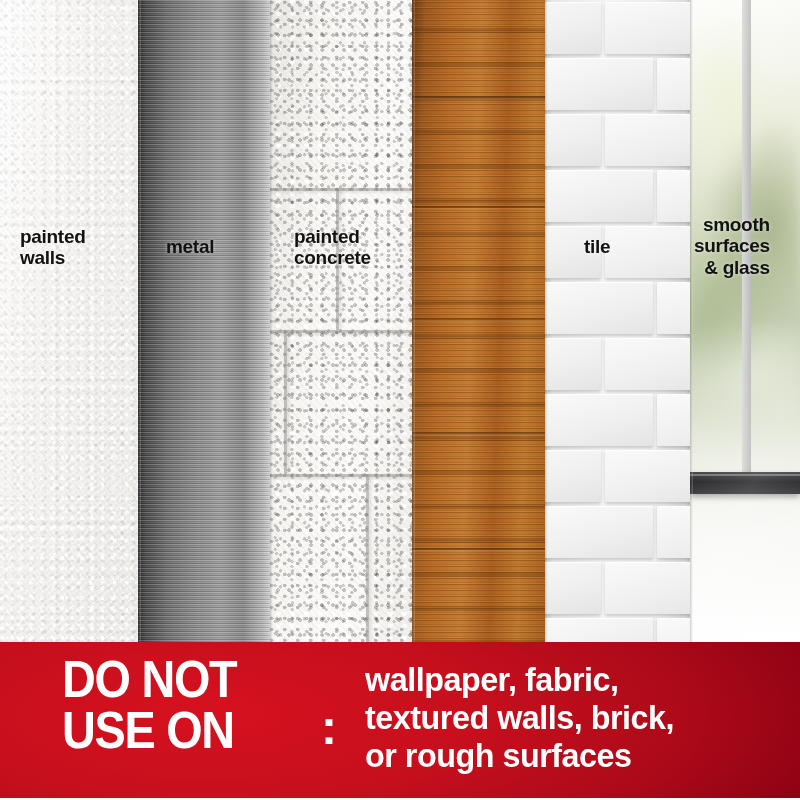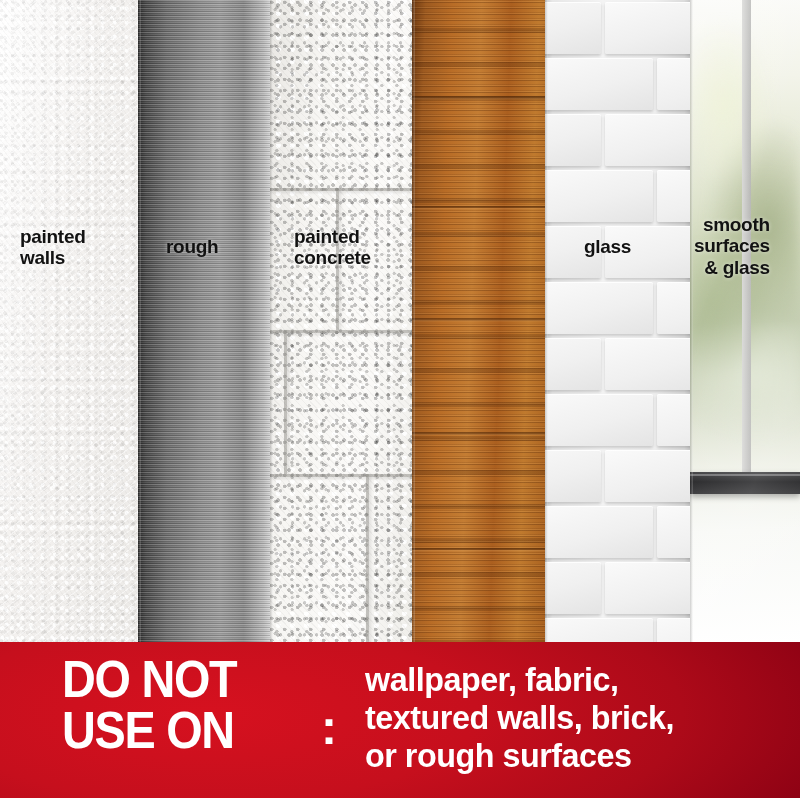--- a/index.html
+++ b/index.html
@@ -247,24 +247,24 @@
 
     <div class="strip-sep" style="left:138px"></div>
     <div class="strip-sep" style="left:270px"></div>
     <div class="strip-sep" style="left:412px"></div>
     <div class="strip-sep" style="left:545px"></div>
     <div class="strip-sep" style="left:690px"></div>
   </div>
 
   <div class="surface-label lbl-painted-walls">painted
 walls</div>
-  <div class="surface-label lbl-metal">rough</div>
+  <div class="surface-label lbl-metal">metal</div>
   <div class="surface-label lbl-painted-concrete">painted
 concrete</div>
-  <div class="surface-label lbl-tile">glass</div>
+  <div class="surface-label lbl-tile">tile</div>
   <div class="surface-label lbl-glass">smooth
 surfaces
 &amp; glass</div>
 
 
   <div class="banner-bottom">
     <div class="dnuo">DO NOT
 USE ON</div>
     <div class="colon">:</div>
     <div class="dnuo-list">wallpaper, fabric,

